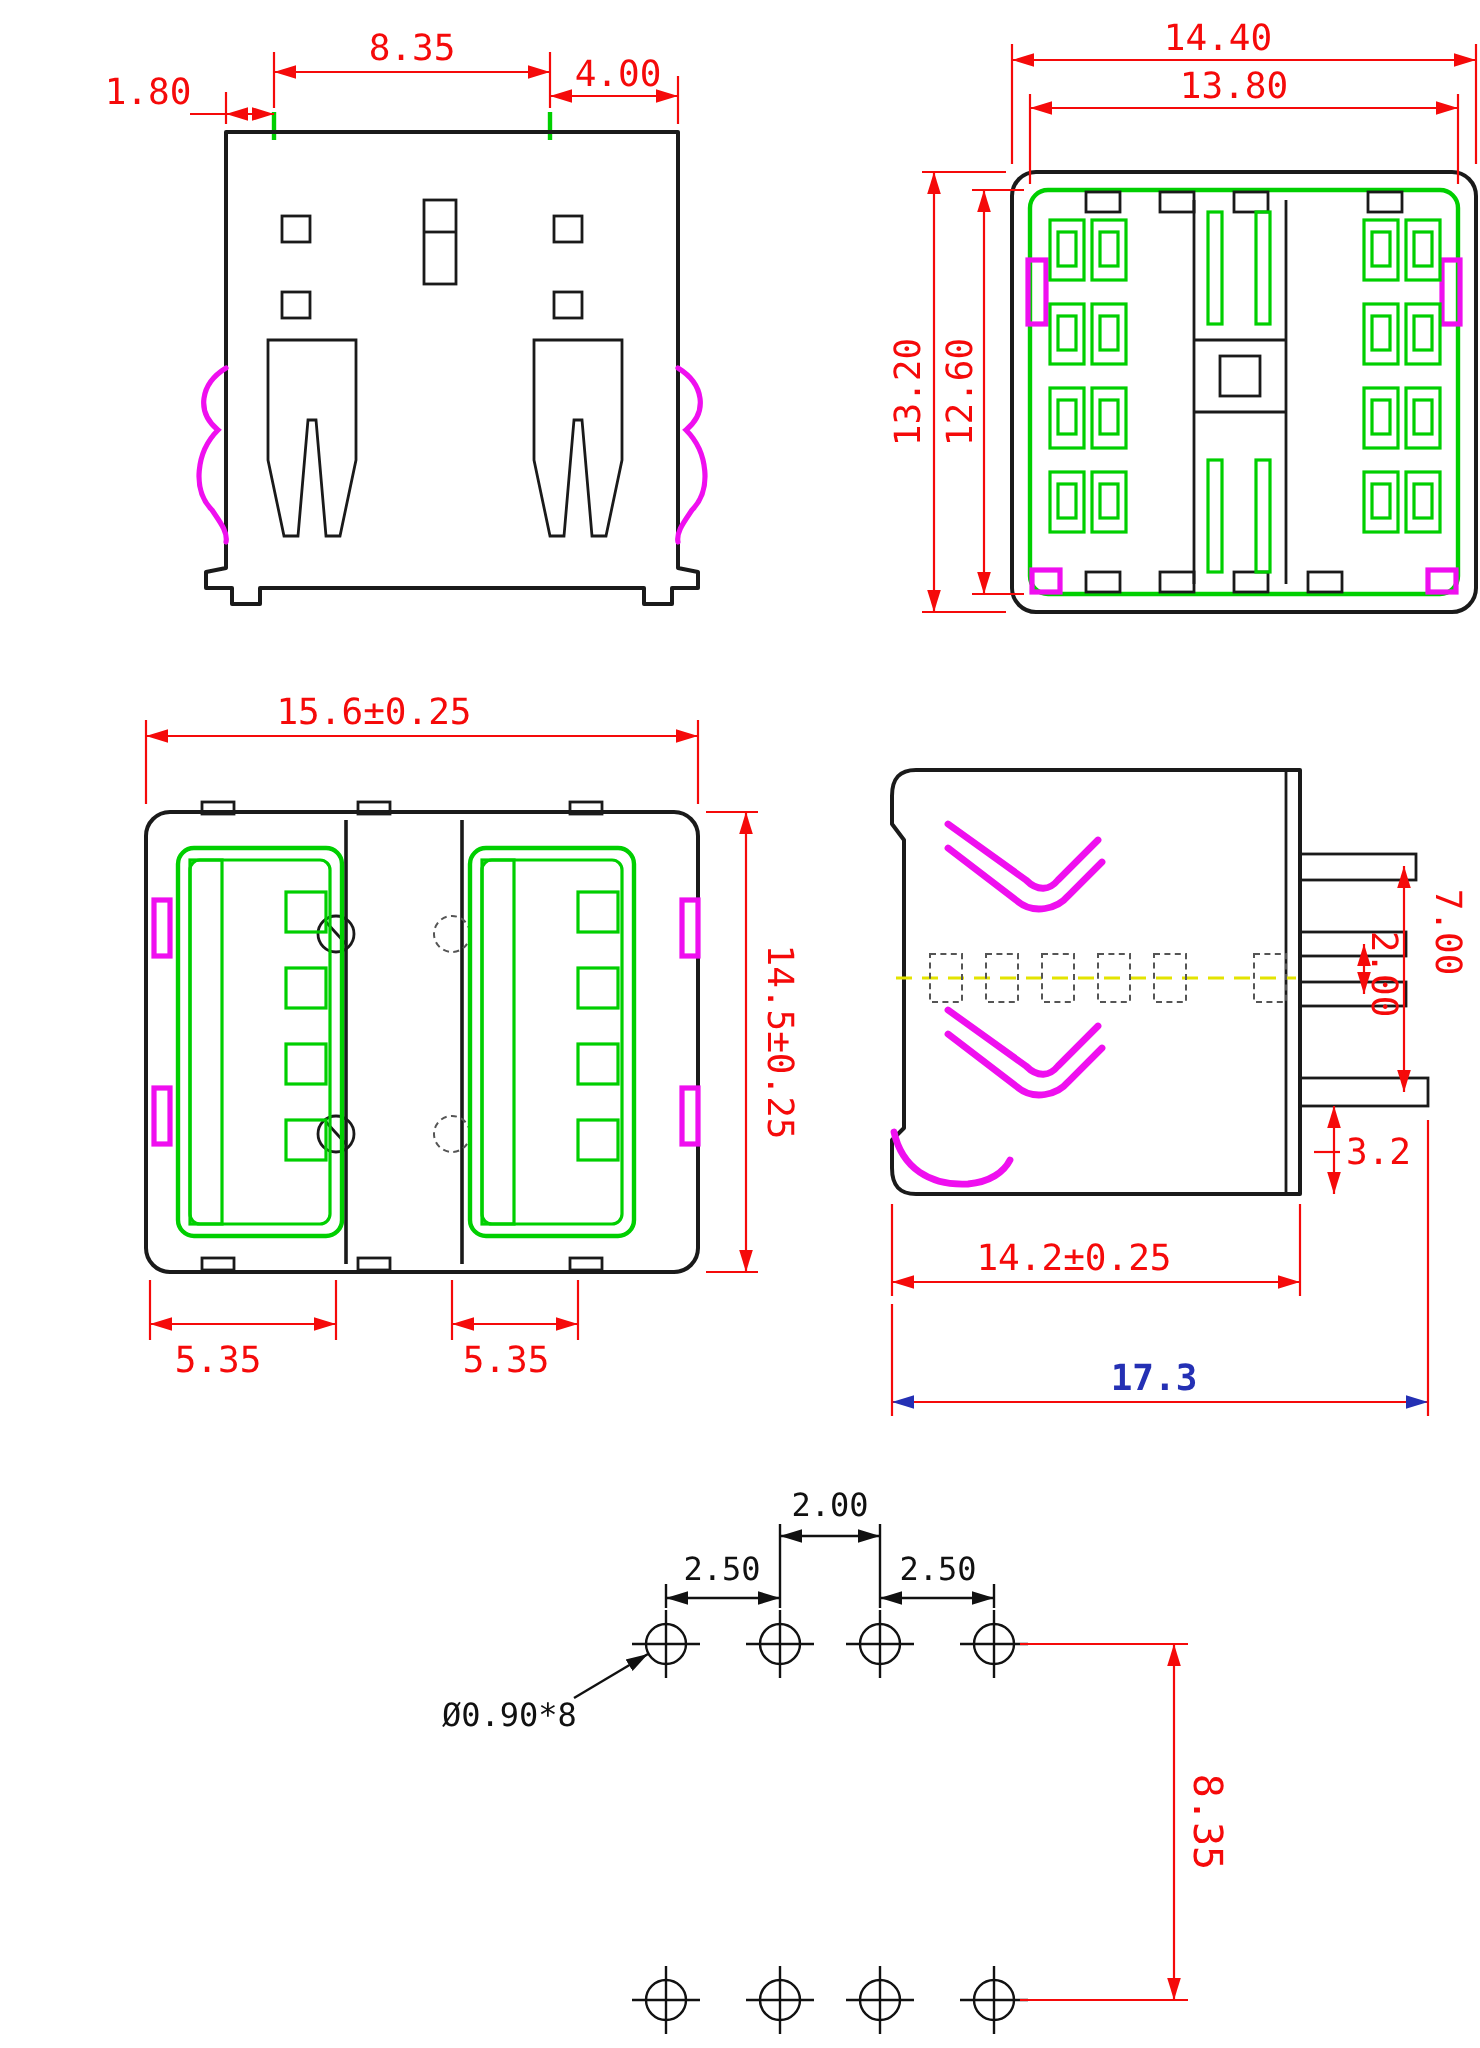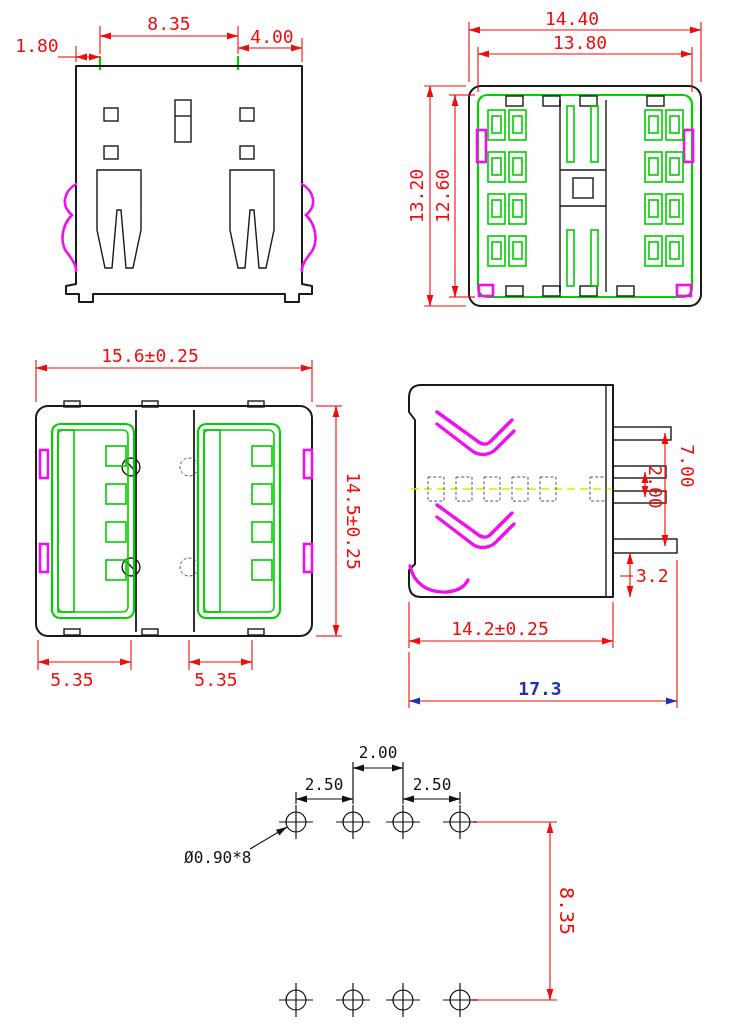--- a/index.html
+++ b/index.html
@@ -1,16 +1,16 @@
 <!DOCTYPE html>
 <html><head>
 <meta charset="utf-8">
 <style>
   html,body{margin:0;padding:0;background:#ffffff;}
-  .stage{width:684px;height:1024px;position:relative;background:#f9a8d4;font-family:"DejaVu Sans Mono",monospace;}
+  .stage{width:684px;height:1024px;position:relative;background:#f9a8d4;font-family:"DejaVu Sans Mono",monospace;margin-left:37px;}
   svg{display:block;}
   .k2{stroke:#1a1a1a;stroke-width:2;fill:none;stroke-linejoin:round;}
   .k18{stroke:#1a1a1a;stroke-width:1.8;fill:none;}
   .k1{stroke:#1a1a1a;stroke-width:1.4;fill:none;}
   .g2{stroke:#00cf00;stroke-width:2.2;fill:none;stroke-linejoin:round;}
   .g1{stroke:#00cf00;stroke-width:1.6;fill:none;}
   .m2{stroke:#ef0fef;stroke-width:2.6;fill:none;stroke-linecap:round;}
   .m3{stroke:#ef0fef;stroke-width:3.4;fill:none;stroke-linecap:round;}
   .rd{stroke:#f50a0a;stroke-width:1.1;fill:none;}
   .kd{stroke:#111;stroke-width:1.2;fill:none;}

